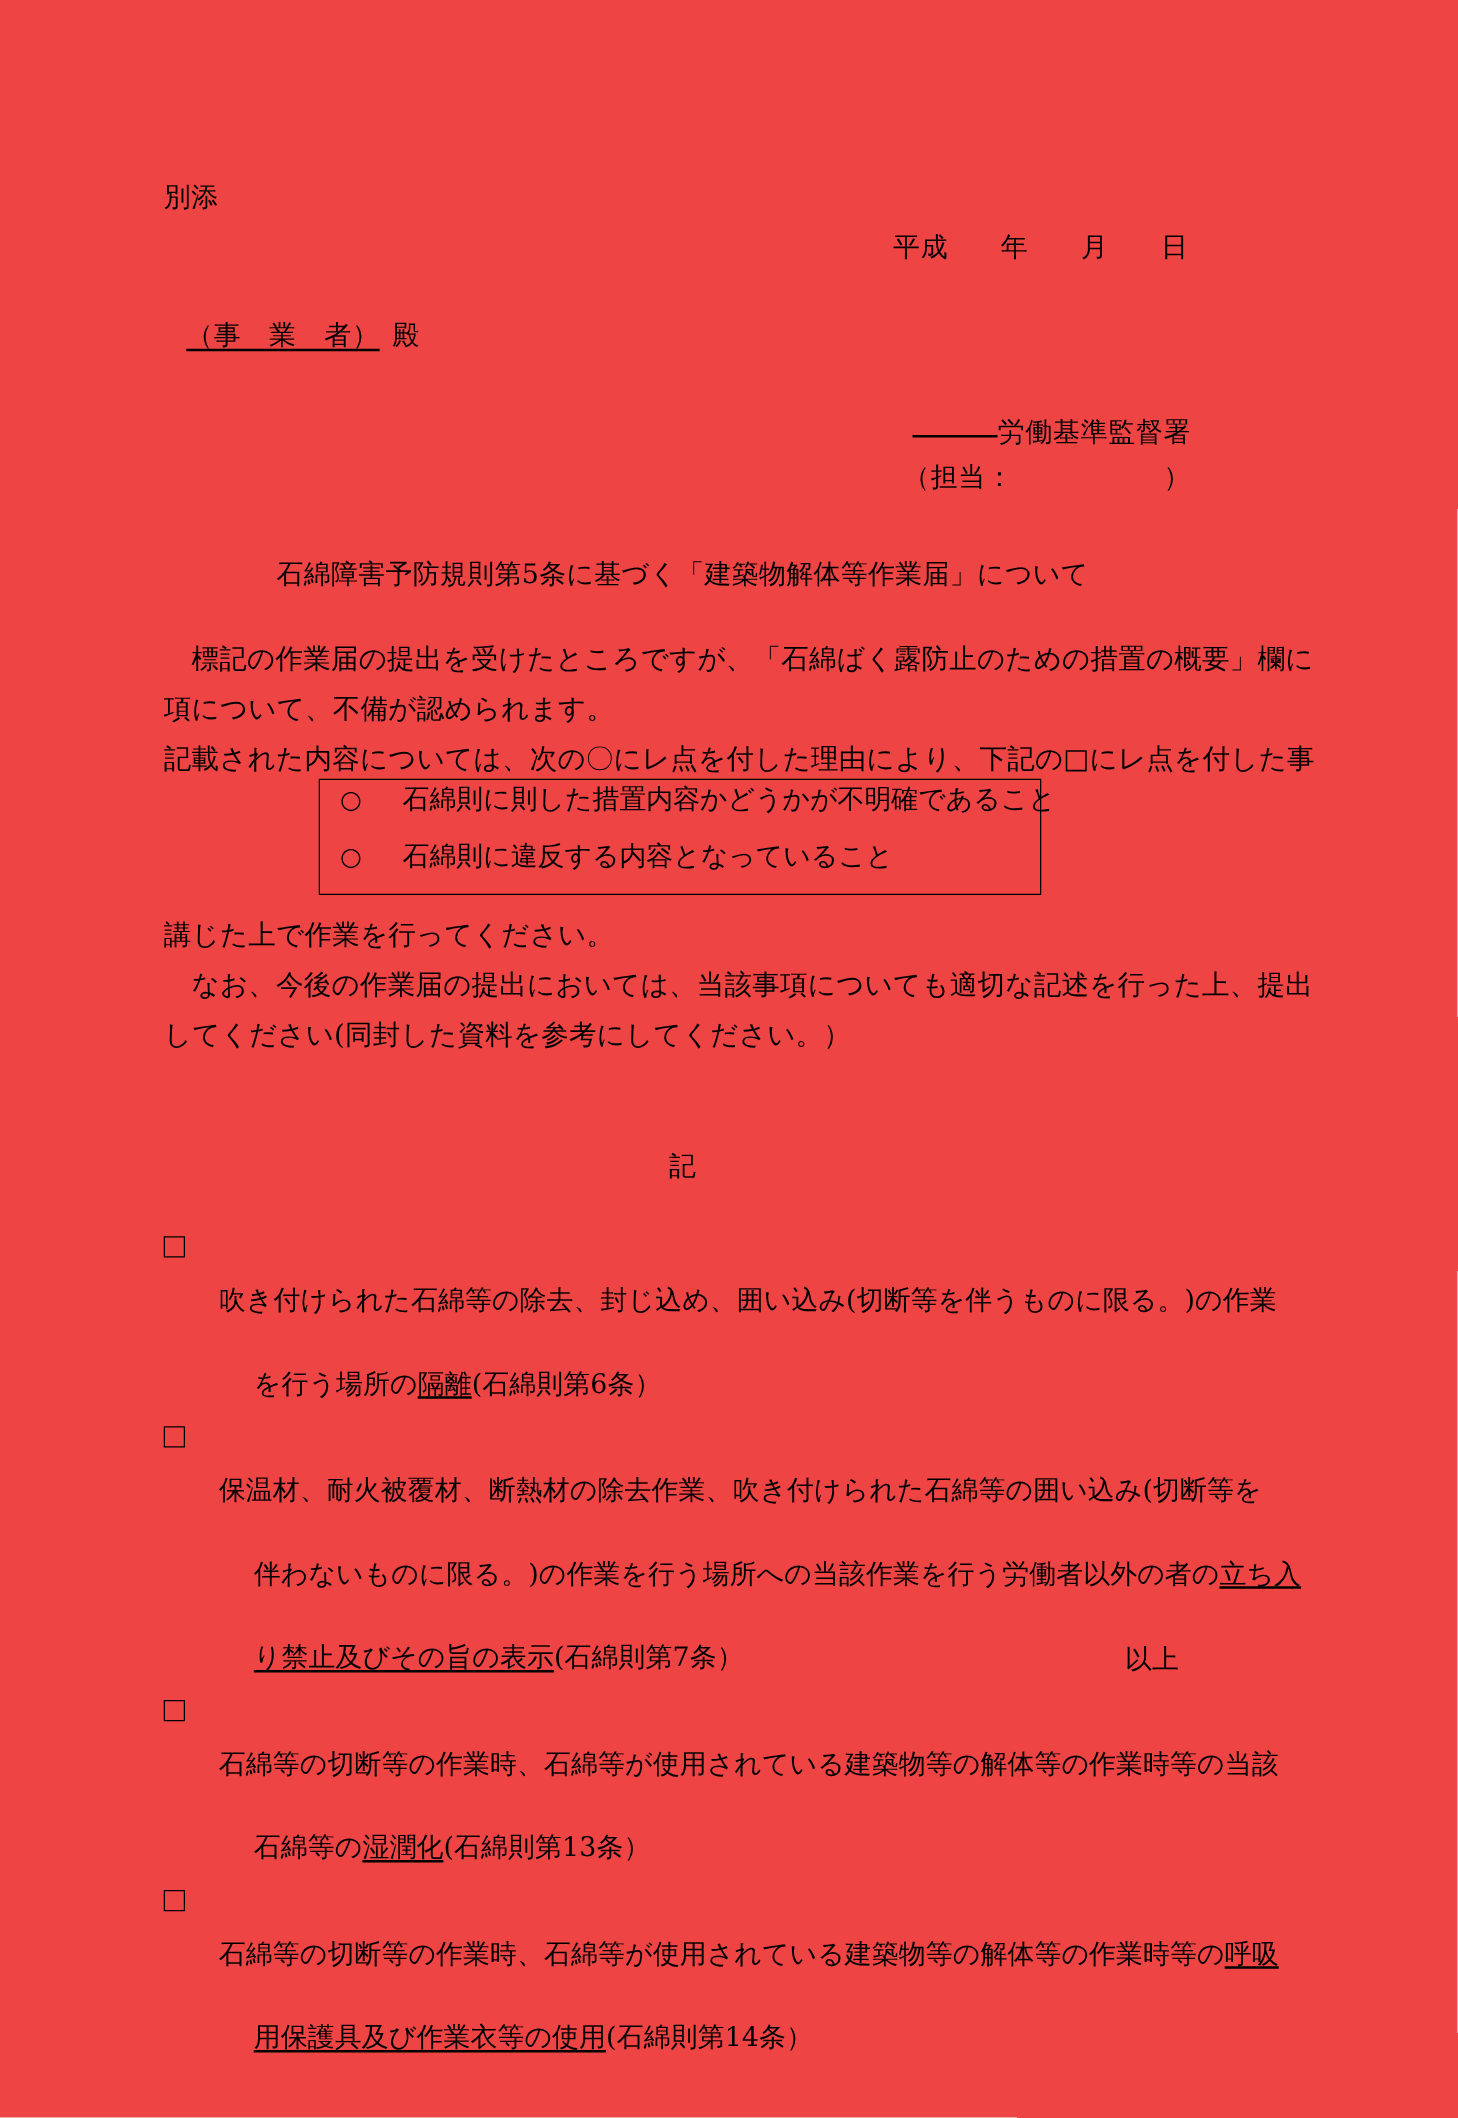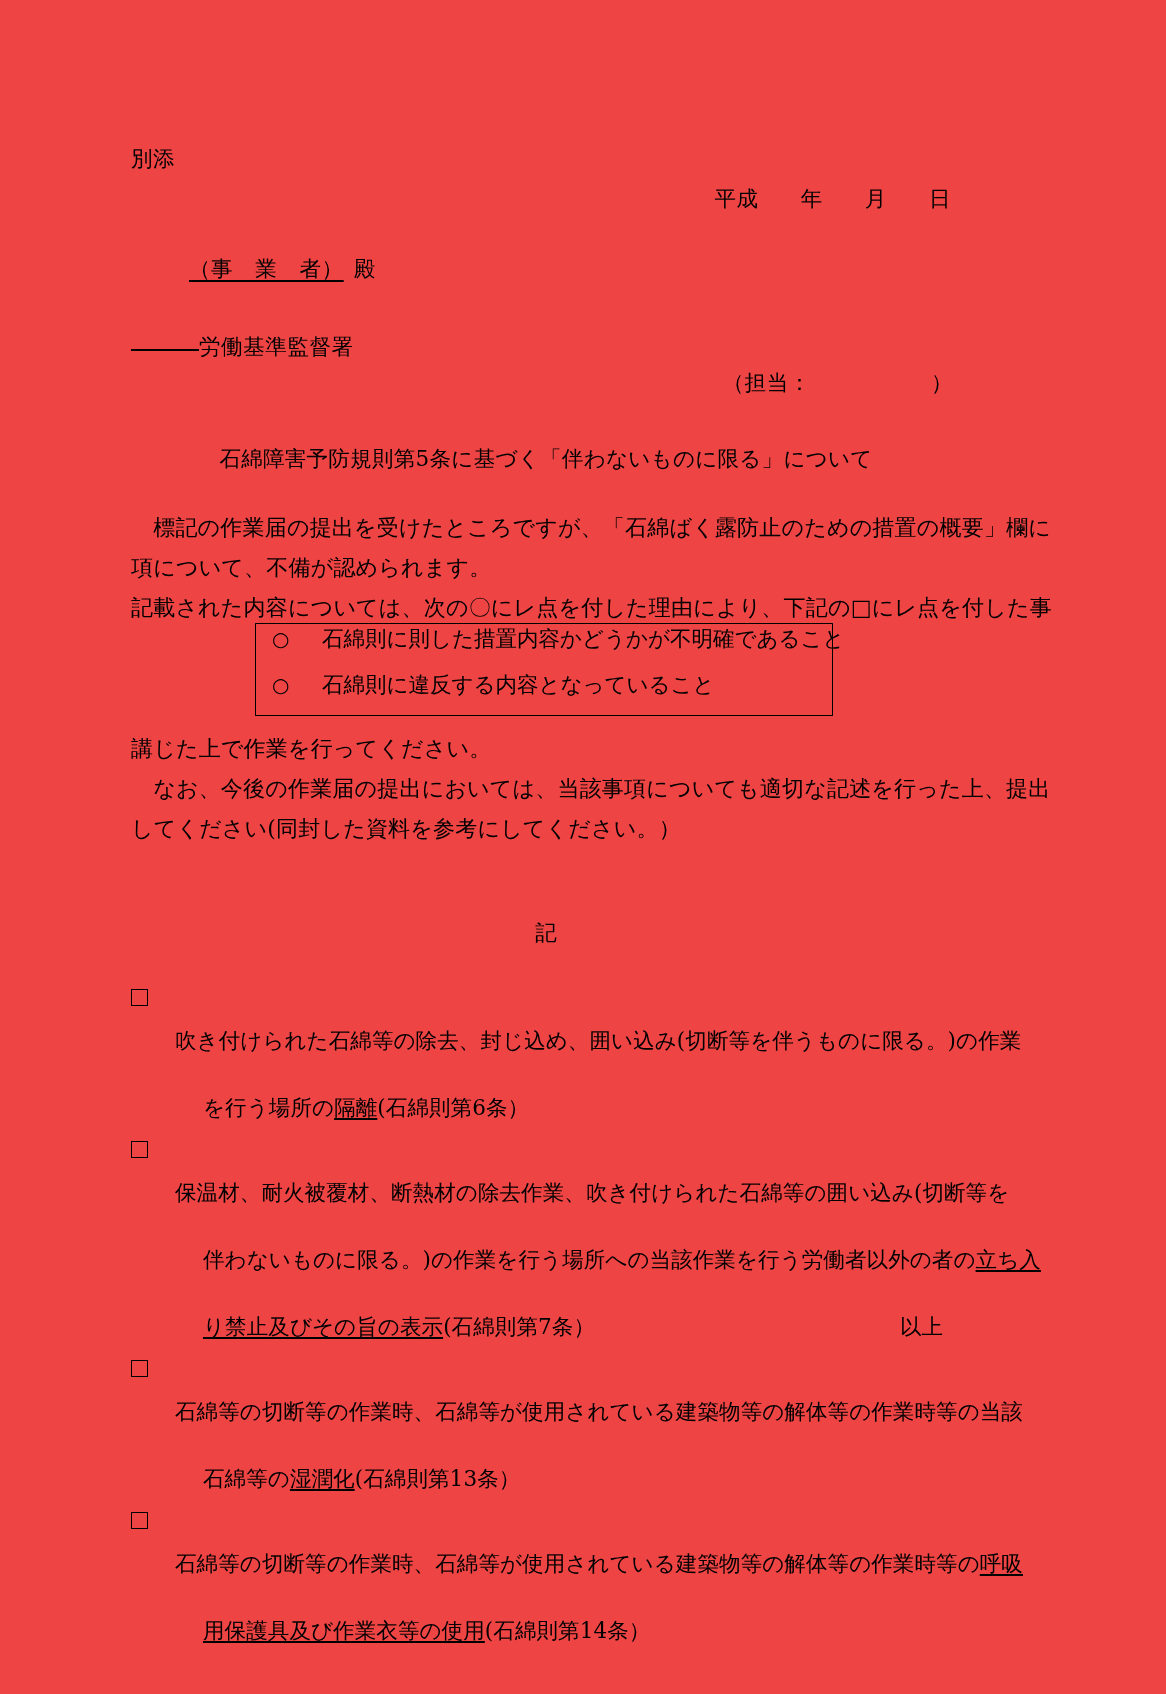--- a/index.html
+++ b/index.html
@@ -62,29 +62,29 @@
   .date-line .sp { display: inline-block; width: 42px; }
 
   .addressee {
     position: absolute;
     left: 18px;
     top: 258px;
   }
   .addressee .uline {
     text-decoration: underline;
     text-underline-offset: 4px;
-    margin-left: 40px;
   }
   .addressee .dono { margin-left: 10px; }
 
   .office-line {
     position: absolute;
     left: 0;
     top: 336px;
     width: 830px;
+    text-align: right;
     padding-right: 8px;
     box-sizing: border-box;
   }
   .blank-rule {
     display: inline-block;
     width: 68px;
     border-bottom: 2px solid #000;
     vertical-align: 3px;
   }
   .charge-line {
@@ -218,21 +218,21 @@
     <div class="attach-label ln">別添</div>
 
     <div class="date-line ln"><span>平成</span><span class="sp"></span><span>年</span><span class="sp"></span><span>月</span><span class="sp"></span><span>日</span></div>
 
     <div class="addressee ln"><span class="uline">（事　業　者）</span><span class="dono">殿</span></div>
 
     <div class="office-line ln"><span class="blank-rule"></span><span>労働基準監督署</span></div>
 
     <div class="charge-line ln"><span>（担当：</span><span class="gap"></span><span>）</span></div>
 
-    <div class="doc-title">石綿障害予防規則第5条に基づく「伴わないものに限る」について</div>
+    <div class="doc-title">石綿障害予防規則第5条に基づく「建築物解体等作業届」について</div>
 
     <div class="intro">
       <span class="body-ln">　標記の作業届の提出を受けたところですが、「石綿ばく露防止のための措置の概要」欄に</span>
       <span class="body-ln">項について、不備が認められます。</span>
       <span class="body-ln">記載された内容については、次の〇にレ点を付した理由により、下記の□にレ点を付した事</span>
     </div>
 
     <div class="reason-box">
       <div class="reason-row">
         <span class="circ">○</span>

